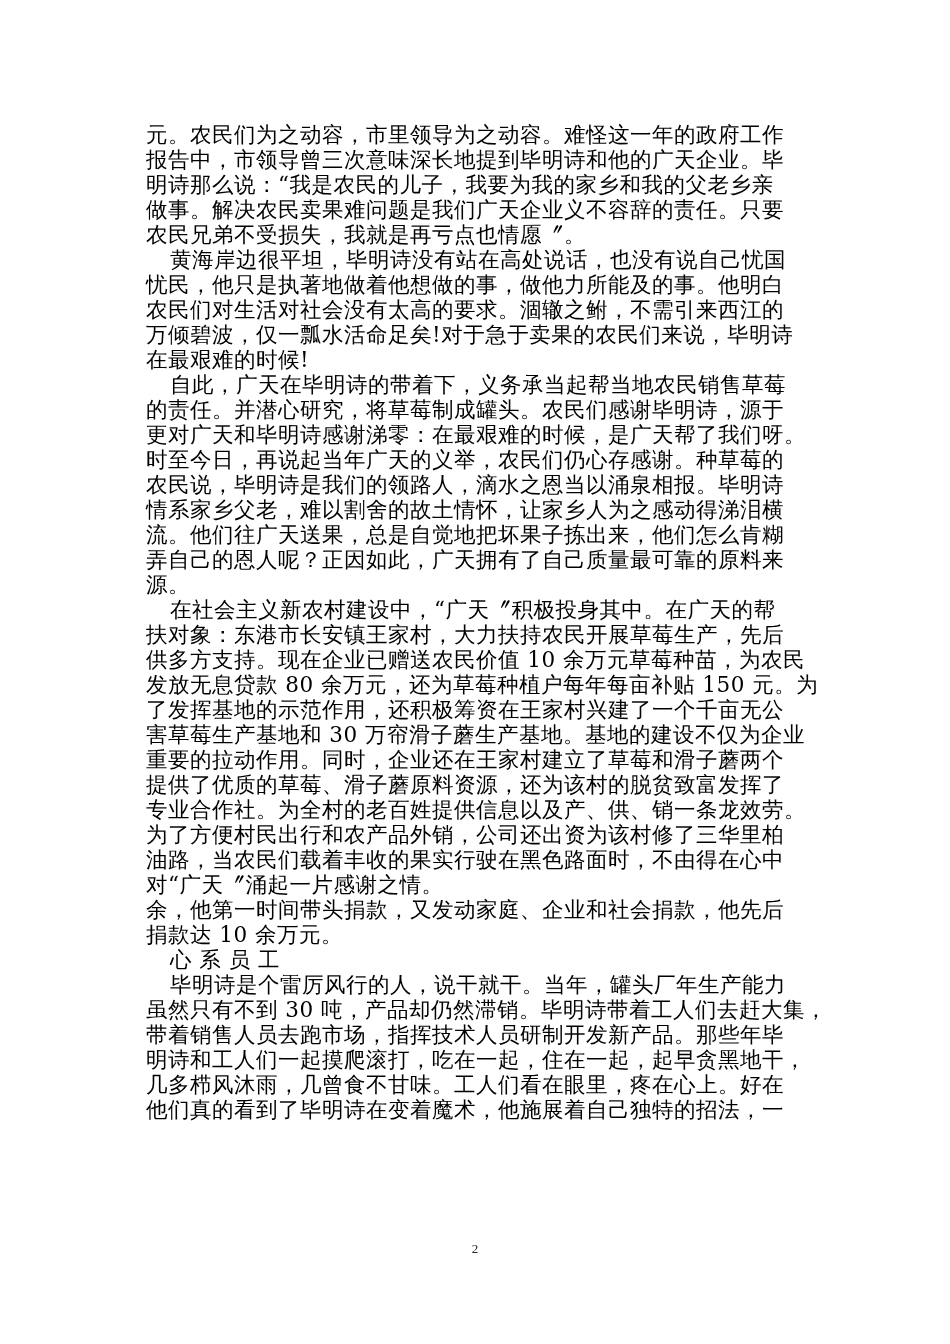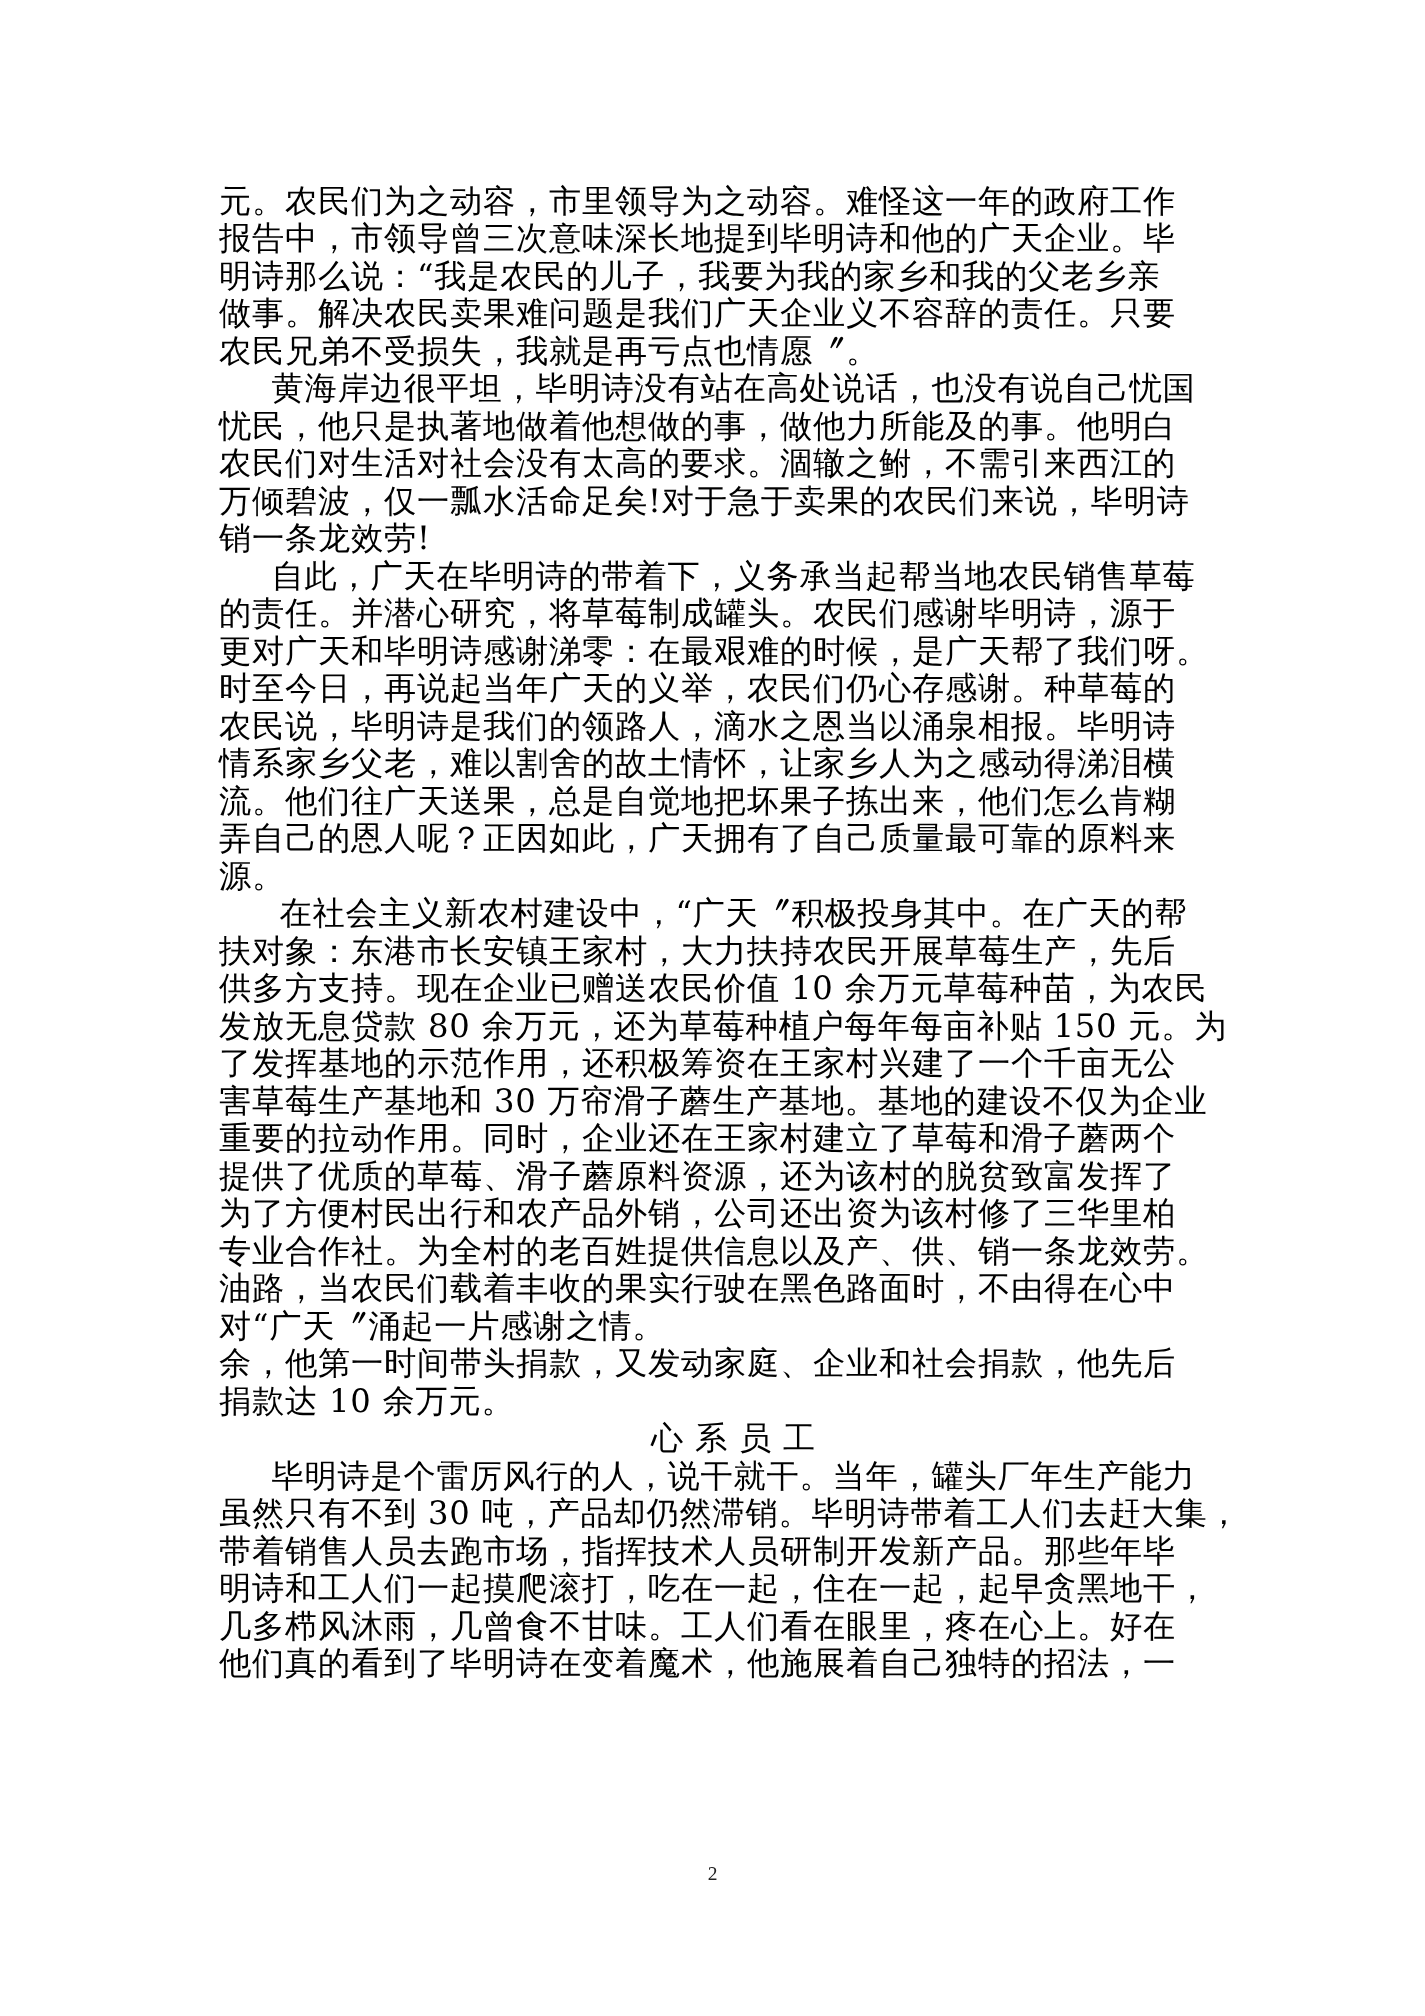--- a/index.html
+++ b/index.html
@@ -24,21 +24,20 @@
     .line {
       display: block;
       height: 25px;
       line-height: 25px;
       font-size: 21.5px;
       white-space: nowrap;
       letter-spacing: 0.5px;
     }
     .indent {
       padding-left: 24px;
-      text-align: center;
     }
     .page-number {
       position: absolute;
       left: 0;
       width: 950px;
       top: 1241px;
       text-align: center;
       font-size: 13px;
       font-family: "Liberation Serif", serif;
       color: #222;
@@ -50,40 +49,40 @@
 <div class="page">
   <span class="line">元。农民们为之动容，市里领导为之动容。难怪这一年的政府工作</span>
   <span class="line">报告中，市领导曾三次意味深长地提到毕明诗和他的广天企业。毕</span>
   <span class="line">明诗那么说：“我是农民的儿子，我要为我的家乡和我的父老乡亲</span>
   <span class="line">做事。解决农民卖果难问题是我们广天企业义不容辞的责任。只要</span>
   <span class="line">农民兄弟不受损失，我就是再亏点也情愿〞。</span>
   <span class="line indent">黄海岸边很平坦，毕明诗没有站在高处说话，也没有说自己忧国</span>
   <span class="line">忧民，他只是执著地做着他想做的事，做他力所能及的事。他明白</span>
   <span class="line">农民们对生活对社会没有太高的要求。涸辙之鲋，不需引来西江的</span>
   <span class="line">万倾碧波，仅一瓢水活命足矣!对于急于卖果的农民们来说，毕明诗</span>
-  <span class="line">销一条龙效劳!</span>
+  <span class="line">在最艰难的时候!</span>
   <span class="line indent">自此，广天在毕明诗的带着下，义务承当起帮当地农民销售草莓</span>
   <span class="line">的责任。并潜心研究，将草莓制成罐头。农民们感谢毕明诗，源于</span>
   <span class="line">更对广天和毕明诗感谢涕零：在最艰难的时候，是广天帮了我们呀。</span>
   <span class="line">时至今日，再说起当年广天的义举，农民们仍心存感谢。种草莓的</span>
   <span class="line">农民说，毕明诗是我们的领路人，滴水之恩当以涌泉相报。毕明诗</span>
   <span class="line">情系家乡父老，难以割舍的故土情怀，让家乡人为之感动得涕泪横</span>
   <span class="line">流。他们往广天送果，总是自觉地把坏果子拣出来，他们怎么肯糊</span>
   <span class="line">弄自己的恩人呢？正因如此，广天拥有了自己质量最可靠的原料来</span>
   <span class="line">源。</span>
   <span class="line indent">在社会主义新农村建设中，“广天〞积极投身其中。在广天的帮</span>
   <span class="line">扶对象：东港市长安镇王家村，大力扶持农民开展草莓生产，先后</span>
   <span class="line">供多方支持。现在企业已赠送农民价值 10 余万元草莓种苗，为农民</span>
   <span class="line">发放无息贷款 80 余万元，还为草莓种植户每年每亩补贴 150 元。为</span>
   <span class="line">了发挥基地的示范作用，还积极筹资在王家村兴建了一个千亩无公</span>
   <span class="line">害草莓生产基地和 30 万帘滑子蘑生产基地。基地的建设不仅为企业</span>
   <span class="line">重要的拉动作用。同时，企业还在王家村建立了草莓和滑子蘑两个</span>
   <span class="line">提供了优质的草莓、滑子蘑原料资源，还为该村的脱贫致富发挥了</span>
+  <span class="line">专业合作社。为全村的老百姓提供信息以及产、供、销一条龙效劳。</span>
   <span class="line">为了方便村民出行和农产品外销，公司还出资为该村修了三华里柏</span>
-  <span class="line">专业合作社。为全村的老百姓提供信息以及产、供、销一条龙效劳。</span>
   <span class="line">油路，当农民们载着丰收的果实行驶在黑色路面时，不由得在心中</span>
   <span class="line">对“广天〞涌起一片感谢之情。</span>
   <span class="line">余，他第一时间带头捐款，又发动家庭、企业和社会捐款，他先后</span>
   <span class="line">捐款达 10 余万元。</span>
   <span class="line indent">心 系 员 工</span>
   <span class="line indent">毕明诗是个雷厉风行的人，说干就干。当年，罐头厂年生产能力</span>
   <span class="line">虽然只有不到 30 吨，产品却仍然滞销。毕明诗带着工人们去赶大集，</span>
   <span class="line">带着销售人员去跑市场，指挥技术人员研制开发新产品。那些年毕</span>
   <span class="line">明诗和工人们一起摸爬滚打，吃在一起，住在一起，起早贪黑地干，</span>
   <span class="line">几多栉风沐雨，几曾食不甘味。工人们看在眼里，疼在心上。好在</span>

